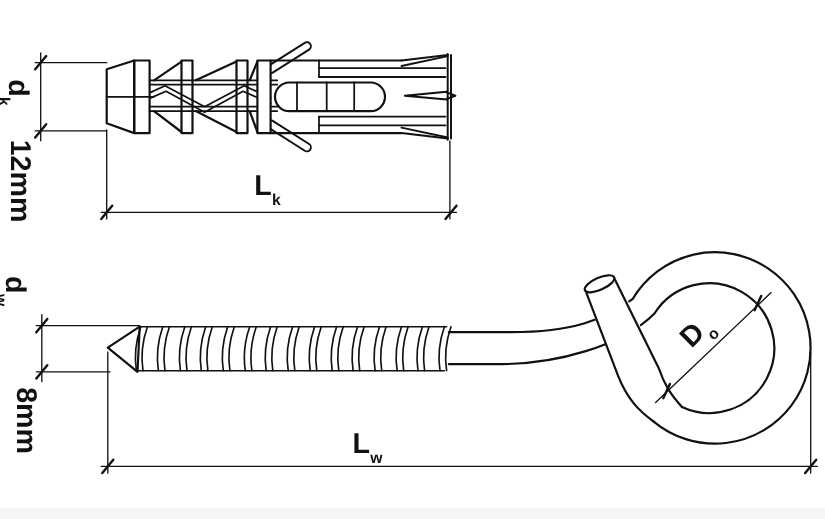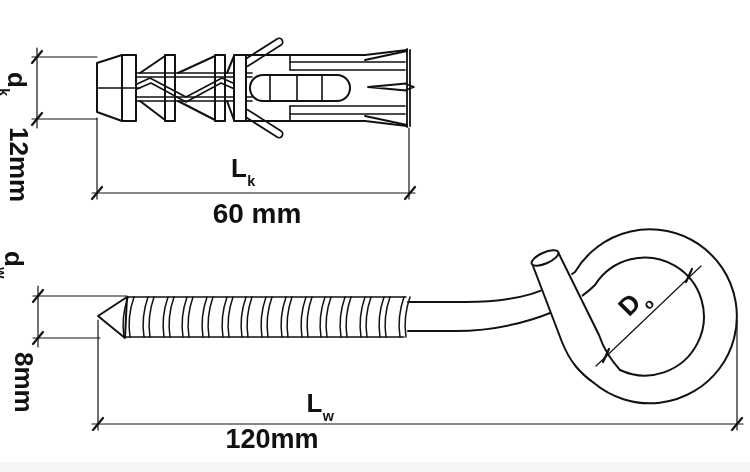--- a/index.html
+++ b/index.html
@@ -163,30 +163,28 @@
   </svg>
 
   <div class="lbl rot90" style="left:30px;top:72px">
     <span>d</span><sub>k</sub>
   </div>
   <div class="lbl rot90" style="left:32px;top:127px">12mm</div>
 
   <div class="lbl centerx" style="left:243px;top:155px">
     <span>L</span><sub>k</sub>
   </div>
-  <div class="lbl centerx" style="left:257px;top:200px;font-size:28px">60 mm</div>
 
   <div class="lbl rot90" style="left:27px;top:251px">
     <span>d</span><sub>w</sub>
   </div>
   <div class="lbl rot90" style="left:37px;top:352px">8mm</div>
 
-  <div class="lbl centerx" style="left:320px;top:390px">
+  <div class="lbl centerx" style="left:334px;top:390px">
     <span>L</span><sub>w</sub>
   </div>
-  <div class="lbl centerx" style="left:272px;top:426px;font-size:27px">120mm</div>
 
   <div class="lbl do-rot" style="left:634px;top:303px">
     <span>D</span><sub>o</sub>
   </div>
 
   <div id="footer-strip"></div>
 </div>
 
 </body></html>

